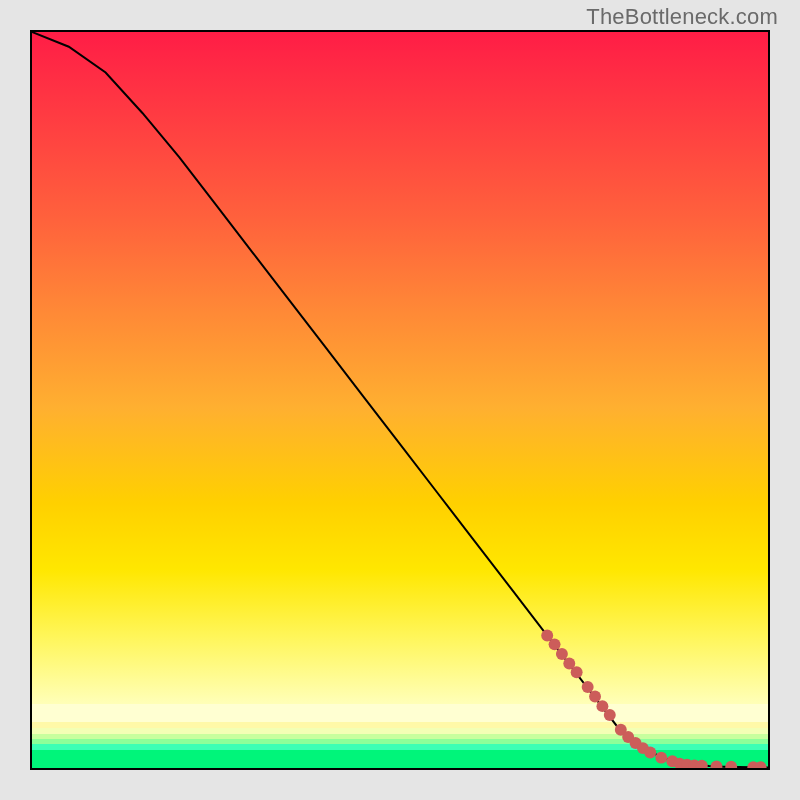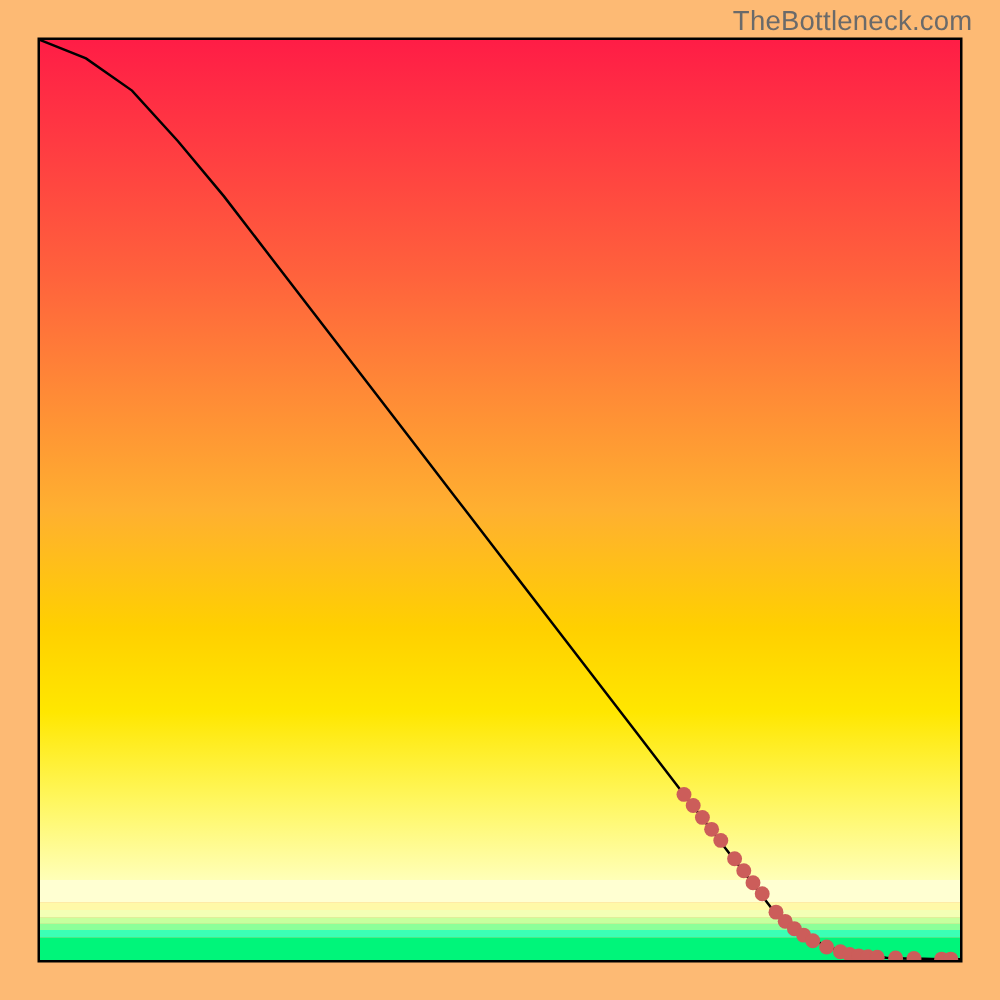--- a/index.html
+++ b/index.html
@@ -7,21 +7,21 @@
     width: 800px;
     height: 800px;
     background: #000;
     overflow: hidden;
     font-family: Arial, Helvetica, sans-serif;
   }
   .stage {
     position: relative;
     width: 800px;
     height: 800px;
-    background: #fdba74;
+    background: #e5e5e5;
   }
   .watermark {
     position: absolute;
     top: 4px;
     right: 22px;
     color: #6a6a6a;
     font-size: 22px;
     font-weight: 400;
     letter-spacing: 0.2px;
     z-index: 5;

